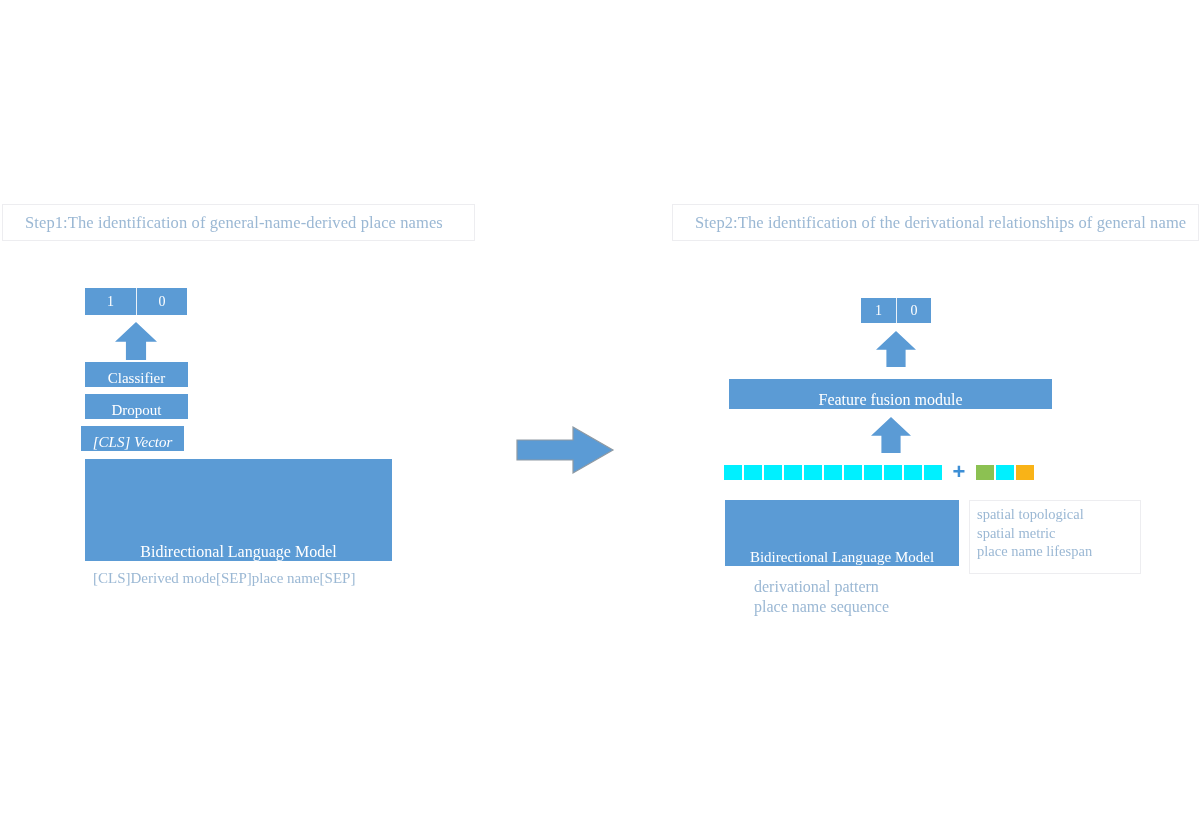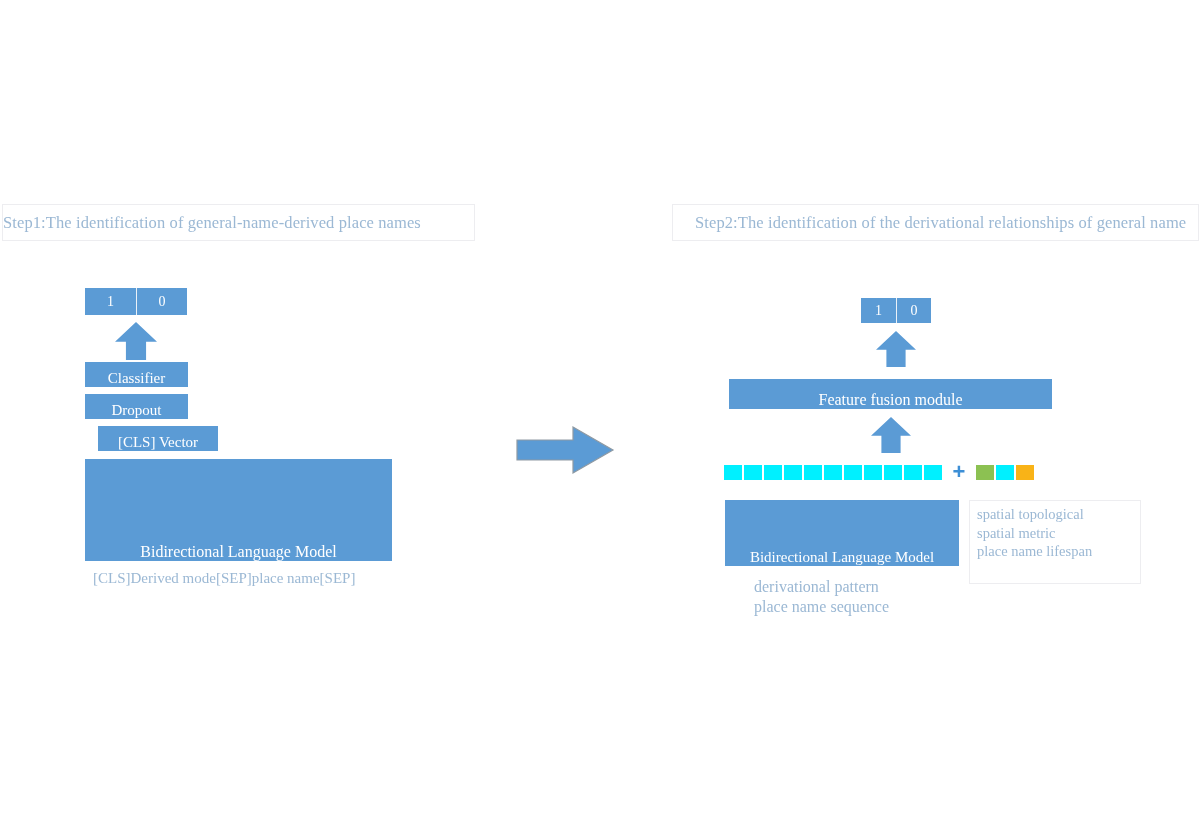--- a/index.html
+++ b/index.html
@@ -31,20 +31,21 @@
     display: flex;
     align-items: center;
     color: #9bb8d4;
     font-size: 16.5px;
     letter-spacing: 0.1px;
     white-space: nowrap;
   }
   #step1-banner {
     left: 2px;  top: 204px;
     width: 473px; height: 37px;
+    padding-left: 22px;
   }
   #step2-banner {
     left: 672px; top: 204px;
     width: 527px; height: 37px;
     padding-left: 22px;
   }
 
   
   .blue-box {
     position: absolute;
@@ -95,21 +96,21 @@
   
   #transition-arrow {
     position: absolute;
     left: 515px; top: 424px;
     width: 100px; height: 52px;
   }
 
   
   #classifier-box  { left: 85px; top: 362px; width: 103px; height: 25px; }
   #dropout-box     { left: 85px; top: 394px; width: 103px; height: 25px; }
-  #cls-vector-box  { left: 98px; top: 426px; width: 120px; height: 25px; }
+  #cls-vector-box  { left: 81px; top: 426px; width: 103px; height: 25px; font-style: italic; }
   #blm-left-box    { left: 85px; top: 459px; width: 307px; height: 102px; font-size: 16px; }
 
   #left-caption {
     position: absolute;
     left: 93px; top: 570px;
     width: 330px;
     color: #9bb8d4;
     font-size: 15px;
     white-space: nowrap;
   }
@@ -145,21 +146,21 @@
   }
 
   #token-strip-extra { left: 975px; top: 464px; }
   #token-strip-extra .token-cell { width: 20px; }
 
   
   #feature-list-box {
     position: absolute;
     box-sizing: border-box;
     left: 969px; top: 500px;
-    width: 172px; height: 84px;
+    width: 172px; height: 74px;
     background: #ffffff;
     border: 1px solid #ededf0;
     padding: 4px 0 0 7px;
     color: #9bb8d4;
     font-size: 14.5px;
     line-height: 18.5px;
   }
   #feature-list-box div { white-space: nowrap; }
 
   #right-caption {

